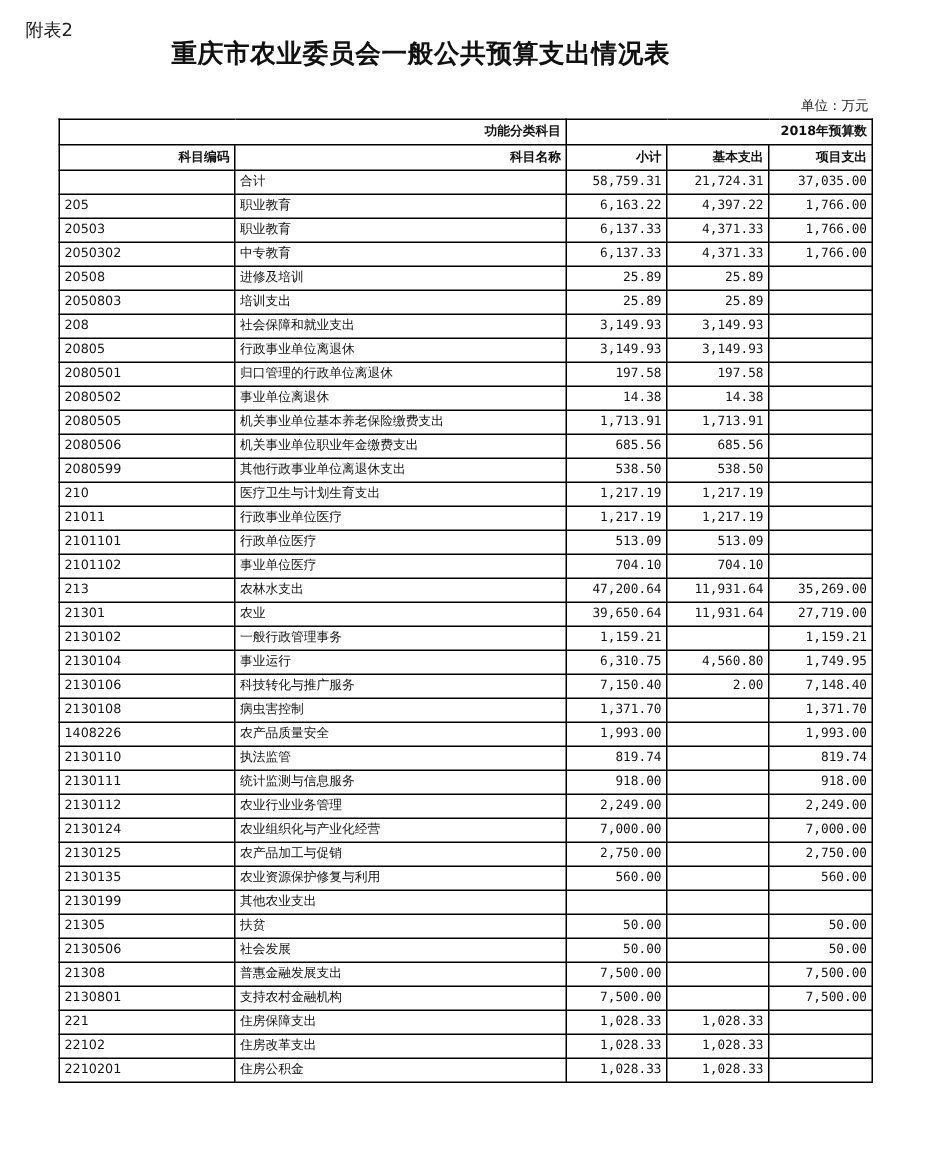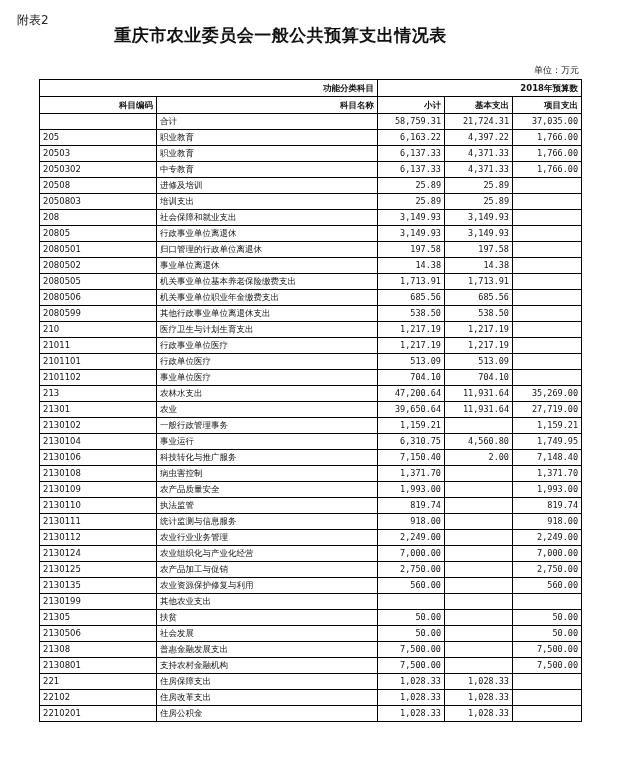--- a/index.html
+++ b/index.html
@@ -207,21 +207,21 @@
         <td class="num">7,148.40</td>
       </tr>
       <tr>
         <td class="code lvl3">2130108</td>
         <td class="nlvl3">病虫害控制</td>
         <td class="num">1,371.70</td>
         <td class="num"></td>
         <td class="num">1,371.70</td>
       </tr>
       <tr>
-        <td class="code lvl3">2130109</td>
+        <td class="code lvl3">1408226</td>
         <td class="nlvl3">农产品质量安全</td>
         <td class="num">1,993.00</td>
         <td class="num"></td>
         <td class="num">1,993.00</td>
       </tr>
       <tr>
         <td class="code lvl3">2130110</td>
         <td class="nlvl3">执法监管</td>
         <td class="num">819.74</td>
         <td class="num"></td>

